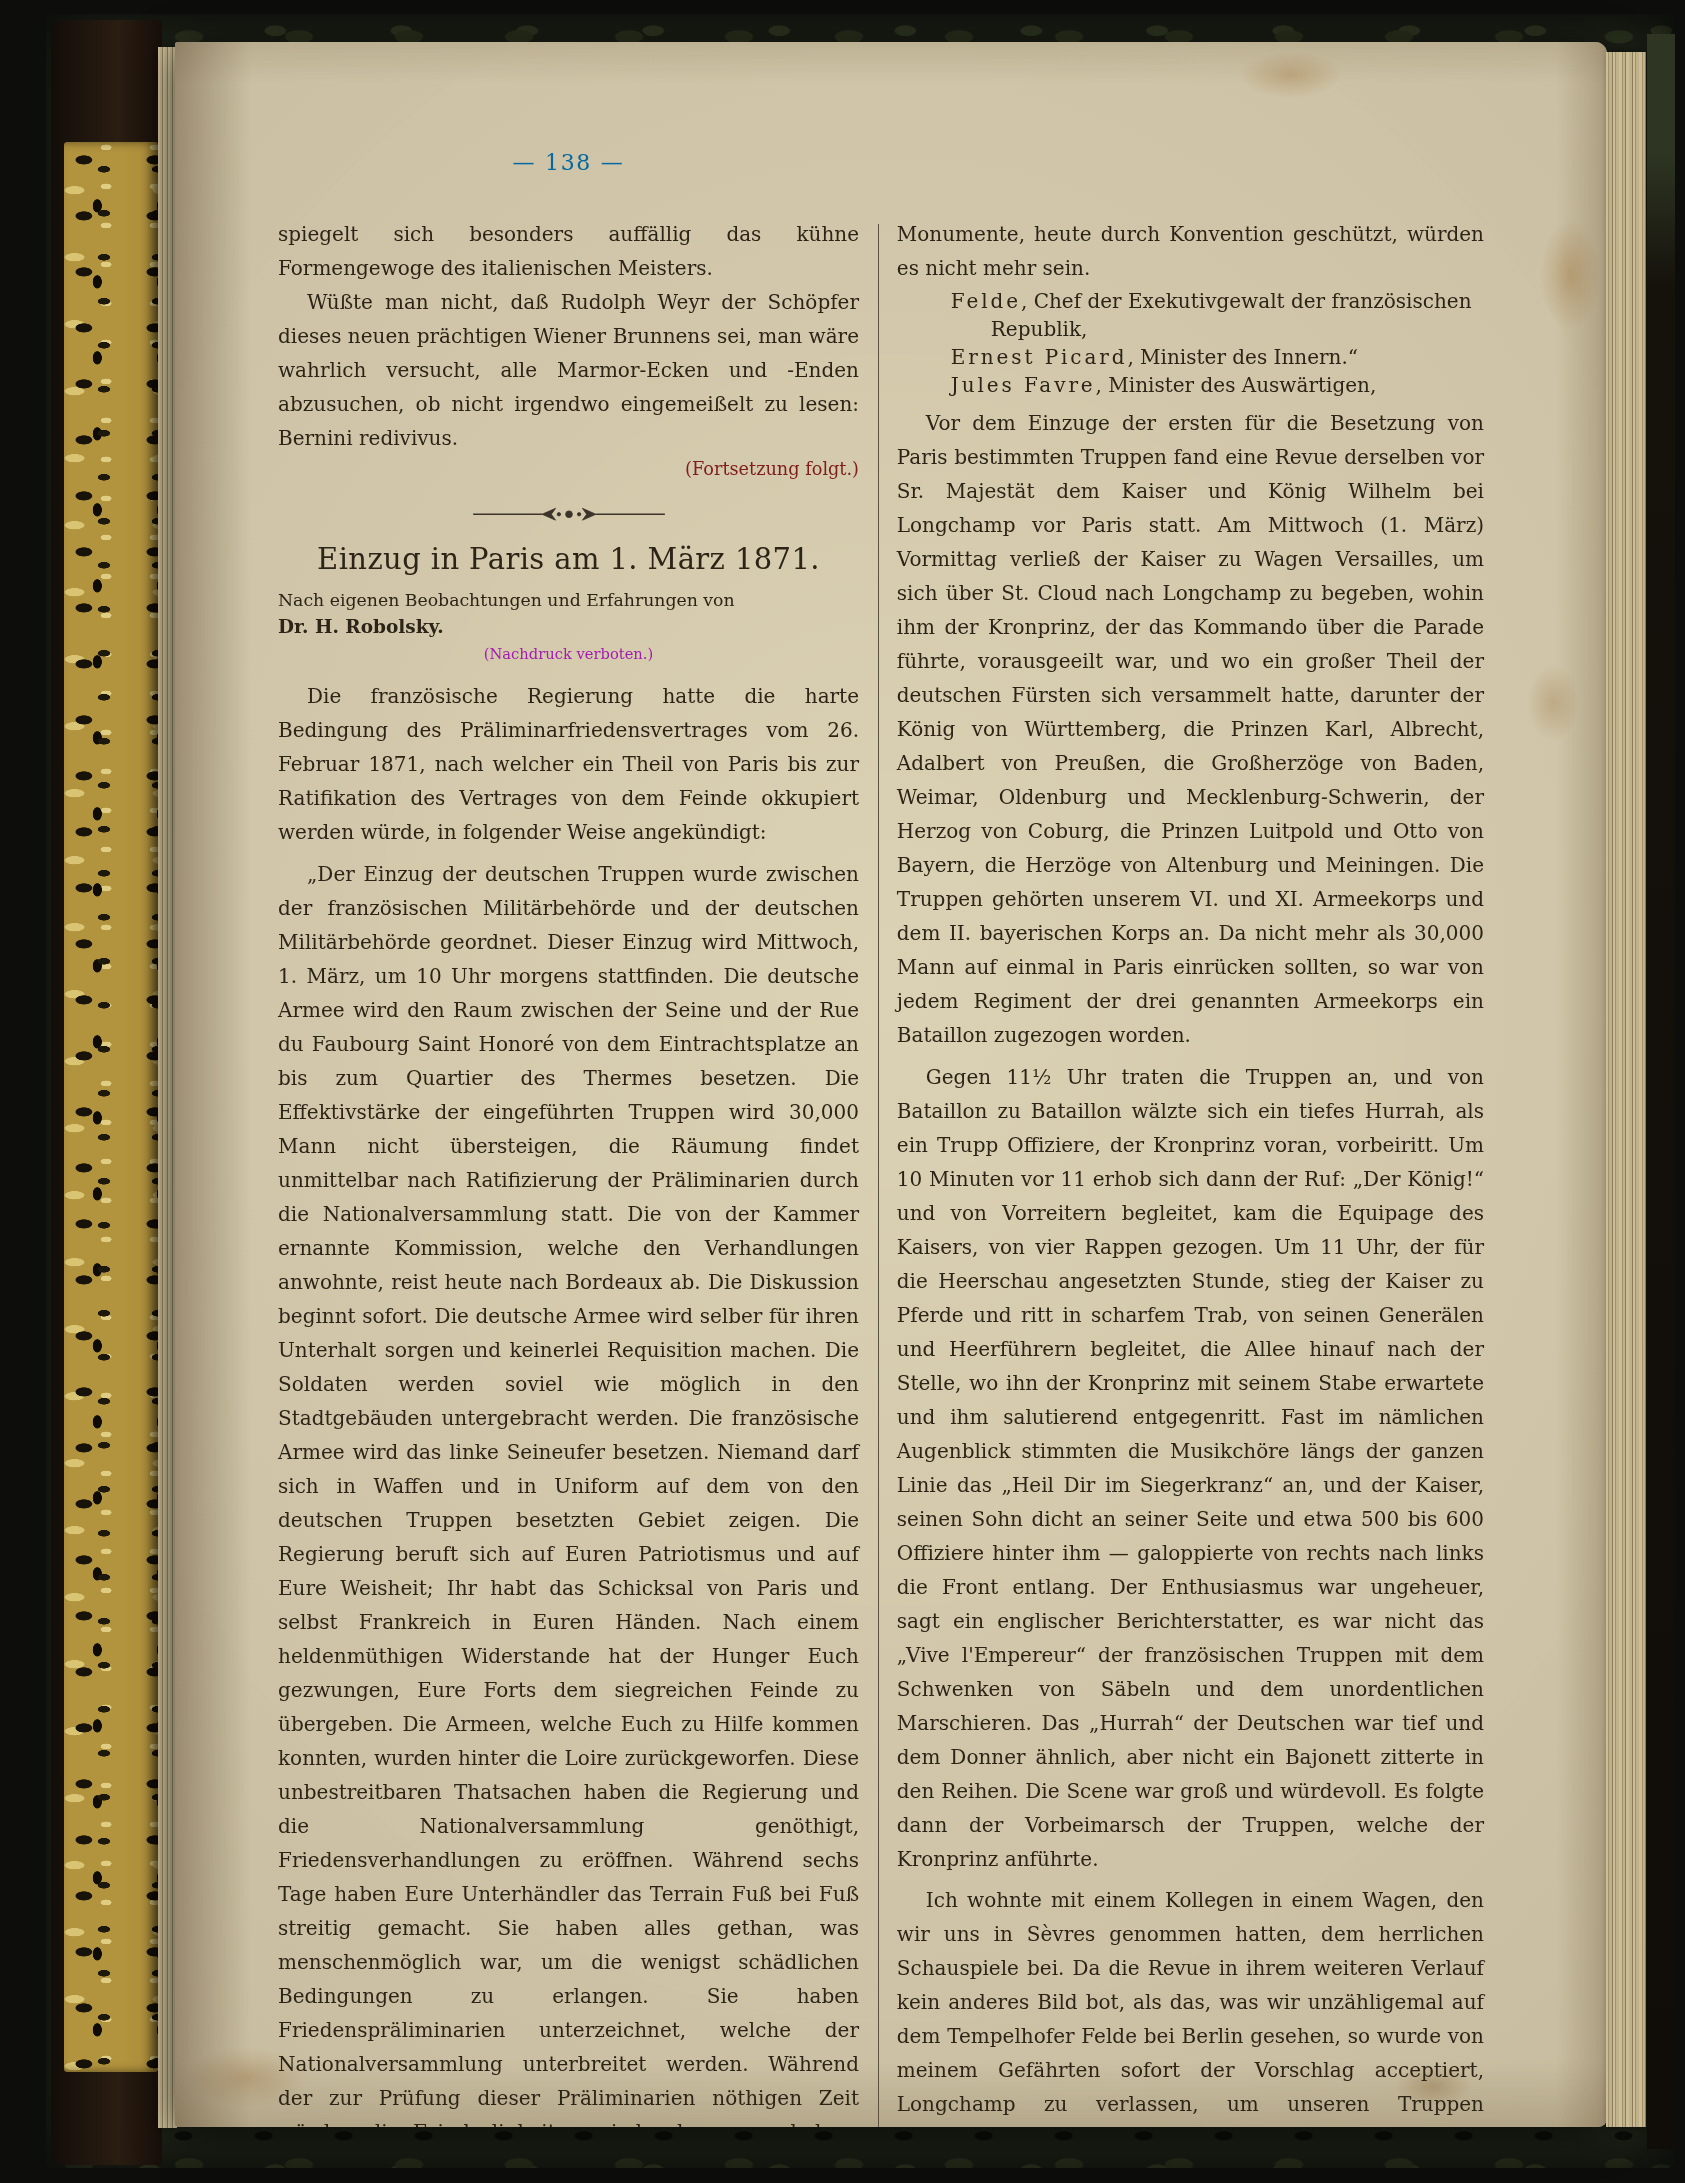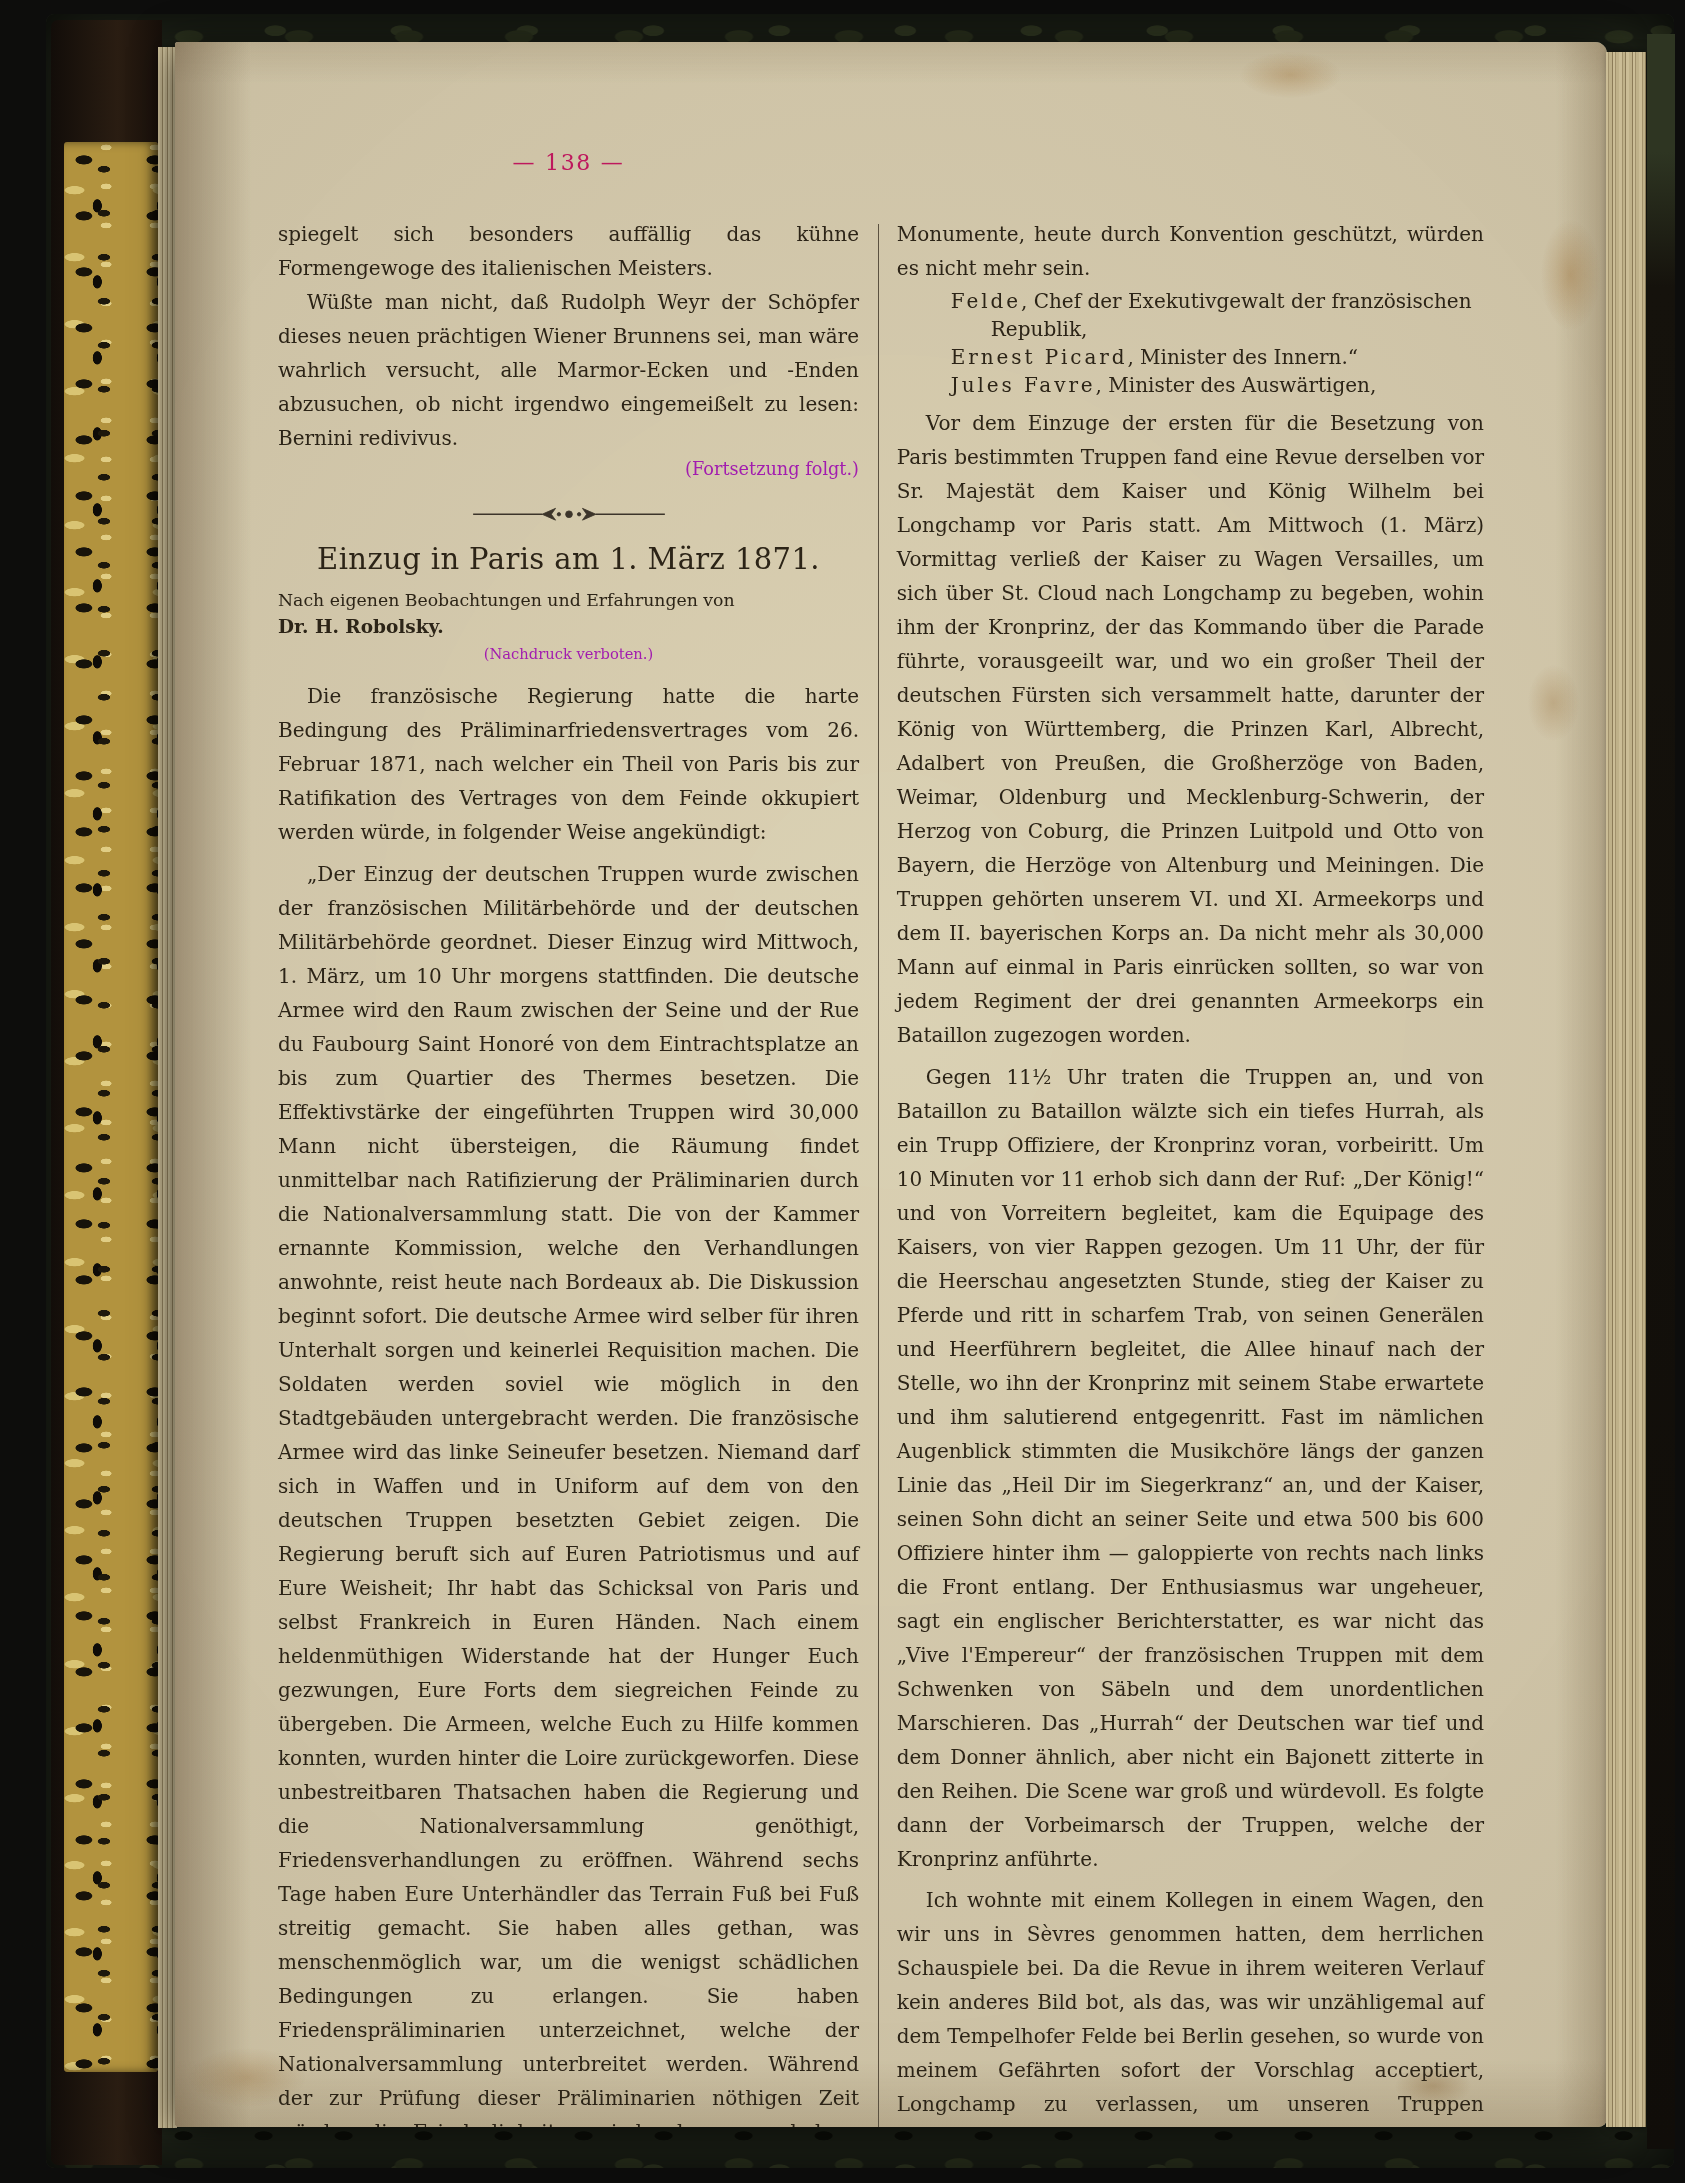--- a/index.html
+++ b/index.html
@@ -71,29 +71,29 @@
     background-image:
       radial-gradient(closest-side, rgba(150,99,37,.30), rgba(150,99,37,0)),
       radial-gradient(closest-side, rgba(150,99,37,.34), rgba(150,99,37,0)),
       radial-gradient(closest-side, rgba(138,90,32,.26), rgba(138,90,32,0)),
       radial-gradient(closest-side, rgba(138,90,32,.28), rgba(138,90,32,0)),
       radial-gradient(closest-side, rgba(120,78,28,.30), rgba(120,78,28,0));
     background-size:101px 46px, 59px 110px, 51px 76px, 118px 59px, 76px 42px;
     background-position:80% 0.5%, 99.5% 9%, 98% 31%, 1% 99%, 90% 99%;
   }
   .content{position:absolute;left:103px;right:123px;top:108px;bottom:44px;color:#2c2417;}
-  .folio{width:581px;text-align:center;font-size:22px;letter-spacing:1.7px;color:#be185d;}
+  .folio{width:581px;text-align:center;font-size:22px;letter-spacing:1.7px;color:#0369a1;}
   .columns{display:flex;align-items:stretch;margin-top:42px;}
   .col-left{flex:0 0 581px;width:581px;}
   .rule{flex:0 0 0.8px;background:#5b5140;margin:6.7px 18.5px 0 18.5px;}
   .col-right{flex:1 1 auto;min-width:0;}
   p{margin:0;font-size:20px;line-height:34px;text-align:justify;hyphens:auto;}
   p.indent{text-indent:29px;}
   .para-gap{margin-top:7.6px;}
-  .cont-note{text-align:right;font-size:17.7px;line-height:25px;margin-top:1.7px;color:#a21caf;}
+  .cont-note{text-align:right;font-size:17.7px;line-height:25px;margin-top:1.7px;color:#7f1d1d;}
   .ornament{display:flex;justify-content:center;margin:23.6px 0 18.5px;}
   .title{margin:0 0 11.8px;font-size:29px;line-height:35px;font-weight:400;text-align:center;letter-spacing:0.4px;}
   .byline{text-align:left;font-size:17.3px;line-height:23px;}
   .author{font-size:18.5px;font-weight:700;margin-top:2.5px;}
   .reprint{text-align:center;font-size:14.7px;margin:7.6px 0 17px;color:#a21caf;}
   .sigs{margin:1.7px 0 5px;}
   .sig{font-size:20px;line-height:28px;padding-left:94px;text-indent:-40px;text-align:left;}
   .sperr{letter-spacing:2.9px;}
 </style>
 </head>

